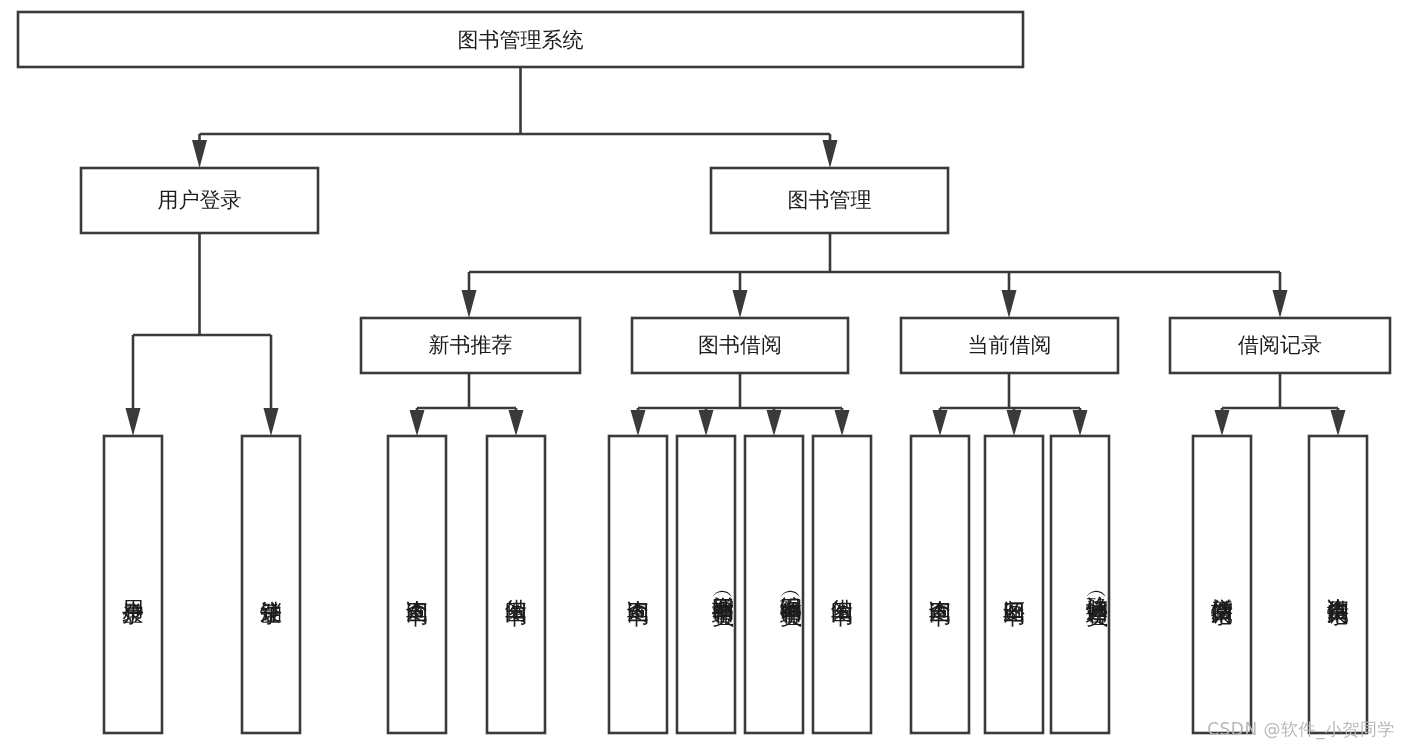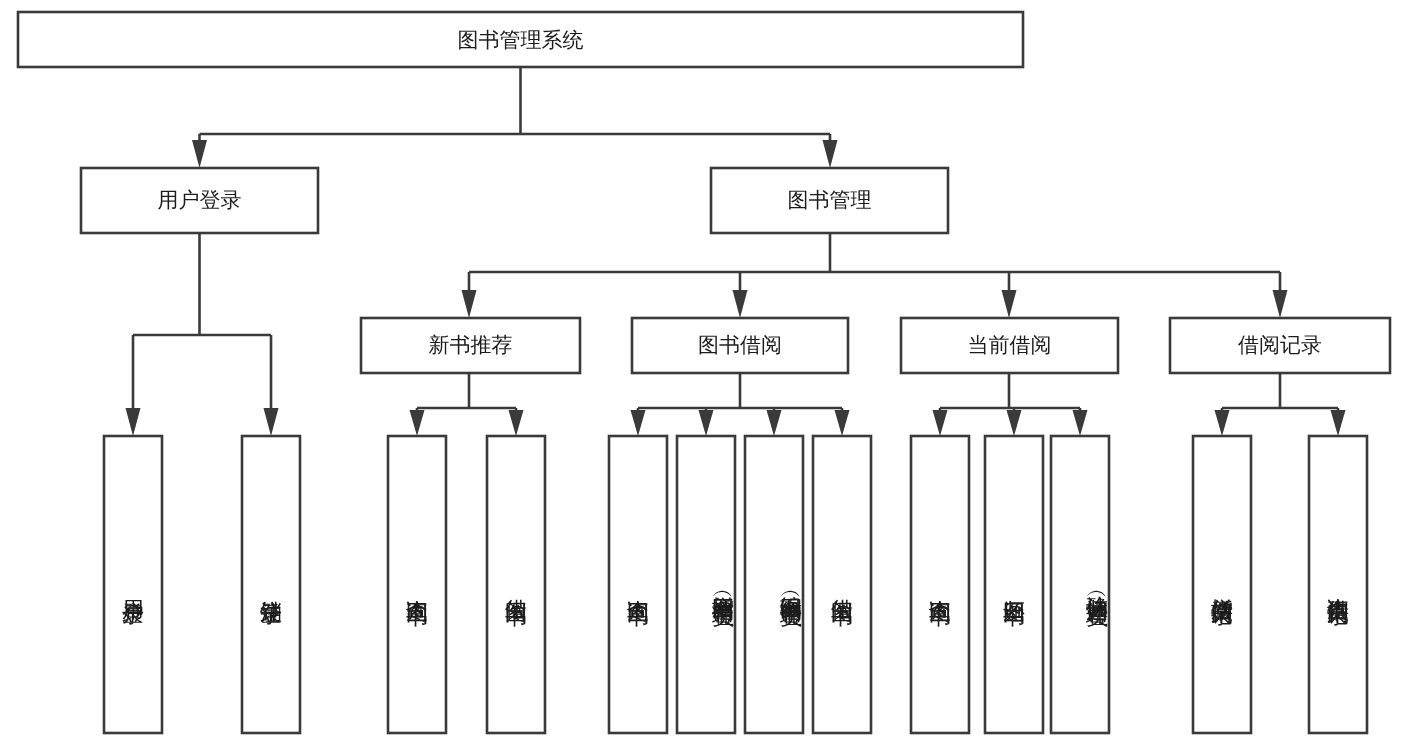--- a/index.html
+++ b/index.html
@@ -235,14 +235,15 @@
   <div class="leaf-label" style="left:609px; top:436px; width:58px; height:297px;">查询图书</div>
   <div class="leaf-label" style="left:677px; top:436px; width:58px; height:297px; align-items:flex-start;">新增图书（管理员）</div>
   <div class="leaf-label" style="left:745px; top:436px; width:58px; height:297px; align-items:flex-start;">编辑图书（管理员）</div>
   <div class="leaf-label" style="left:813px; top:436px; width:58px; height:297px;">借阅图书</div>
   <div class="leaf-label" style="left:911px; top:436px; width:58px; height:297px;">查询图书</div>
   <div class="leaf-label" style="left:985px; top:436px; width:58px; height:297px;">归还图书</div>
   <div class="leaf-label" style="left:1051px; top:436px; width:58px; height:297px; align-items:flex-start;">确认归还（管理员）</div>
   <div class="leaf-label" style="left:1193px; top:436px; width:58px; height:297px;">新增借阅记录</div>
   <div class="leaf-label" style="left:1309px; top:436px; width:58px; height:297px;">查询借阅记录</div>
 
+  <div id="watermark">CSDN @软件_小贺同学</div>
 
 </div>
 
 </body></html>

